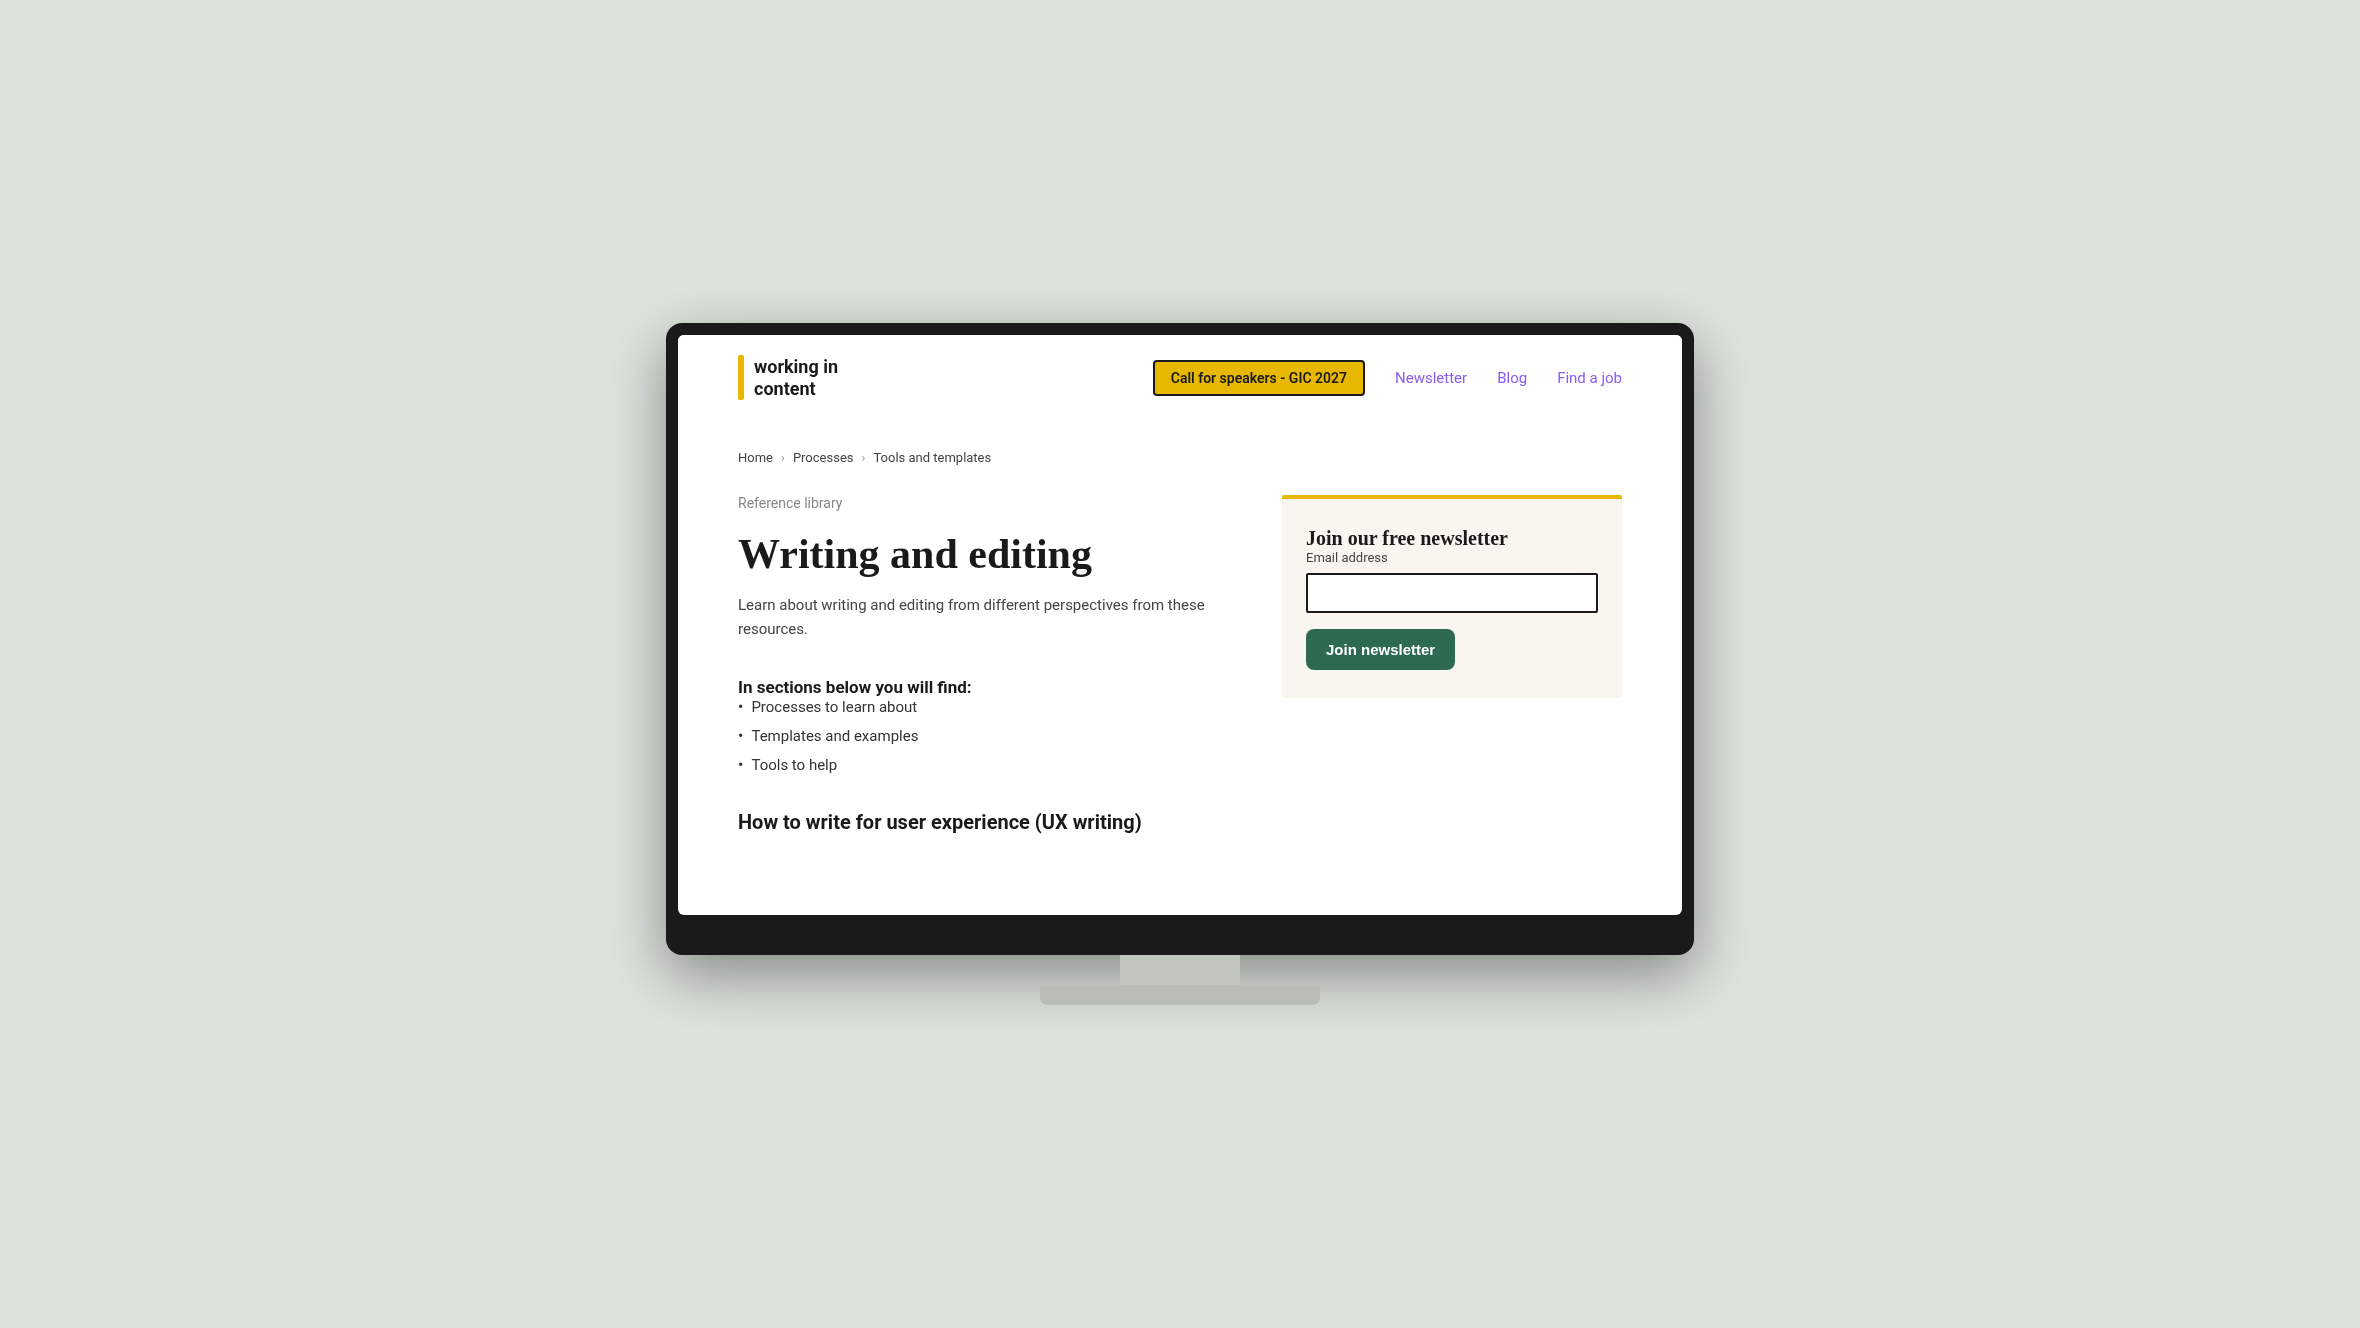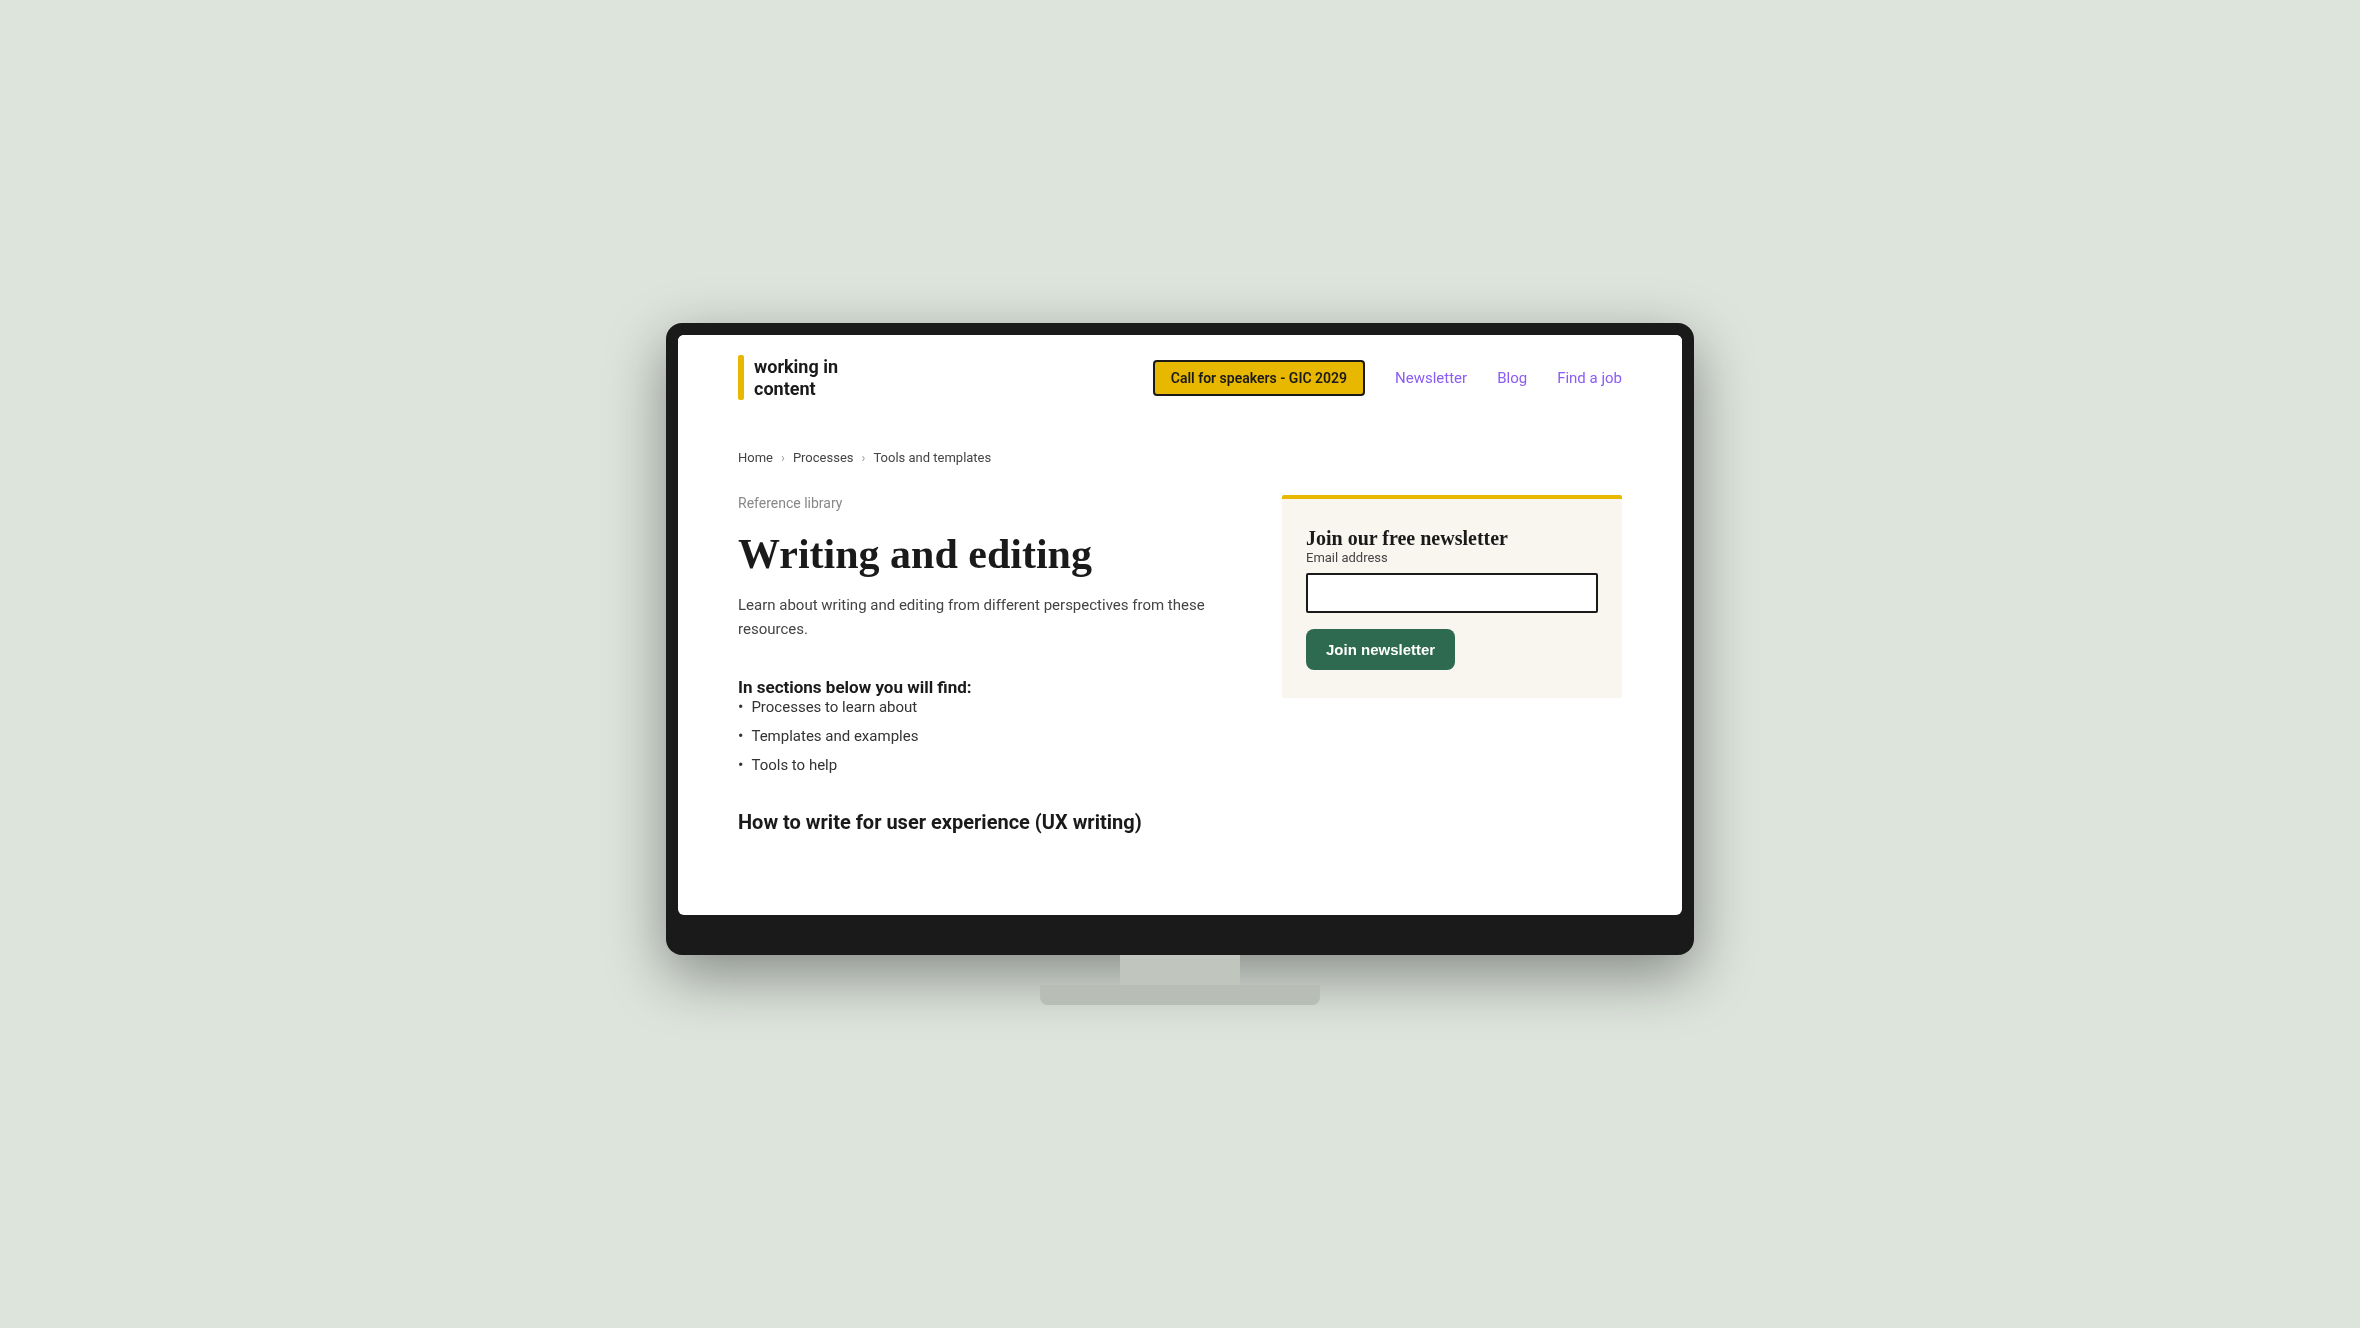--- a/index.html
+++ b/index.html
@@ -256,21 +256,21 @@
 
       <header class="site-header">
         <a class="site-logo" href="#">
           <div class="logo-bar"></div>
           <div class="logo-text">
             <span>working in</span><br>
             <span>content</span>
           </div>
         </a>
         <nav class="site-nav">
-          <a class="nav-cta" href="#">Call for speakers - GIC 2029</a>
+          <a class="nav-cta" href="#">Call for speakers - GIC 2027</a>
           <a class="nav-link" href="#">Newsletter</a>
           <a class="nav-link" href="#">Blog</a>
           <a class="nav-link" href="#">Find a job</a>
         </nav>
       </header>
 
       <div class="site-content">
 
         <nav class="breadcrumb">
           <a class="breadcrumb-item" href="#">Home</a>

